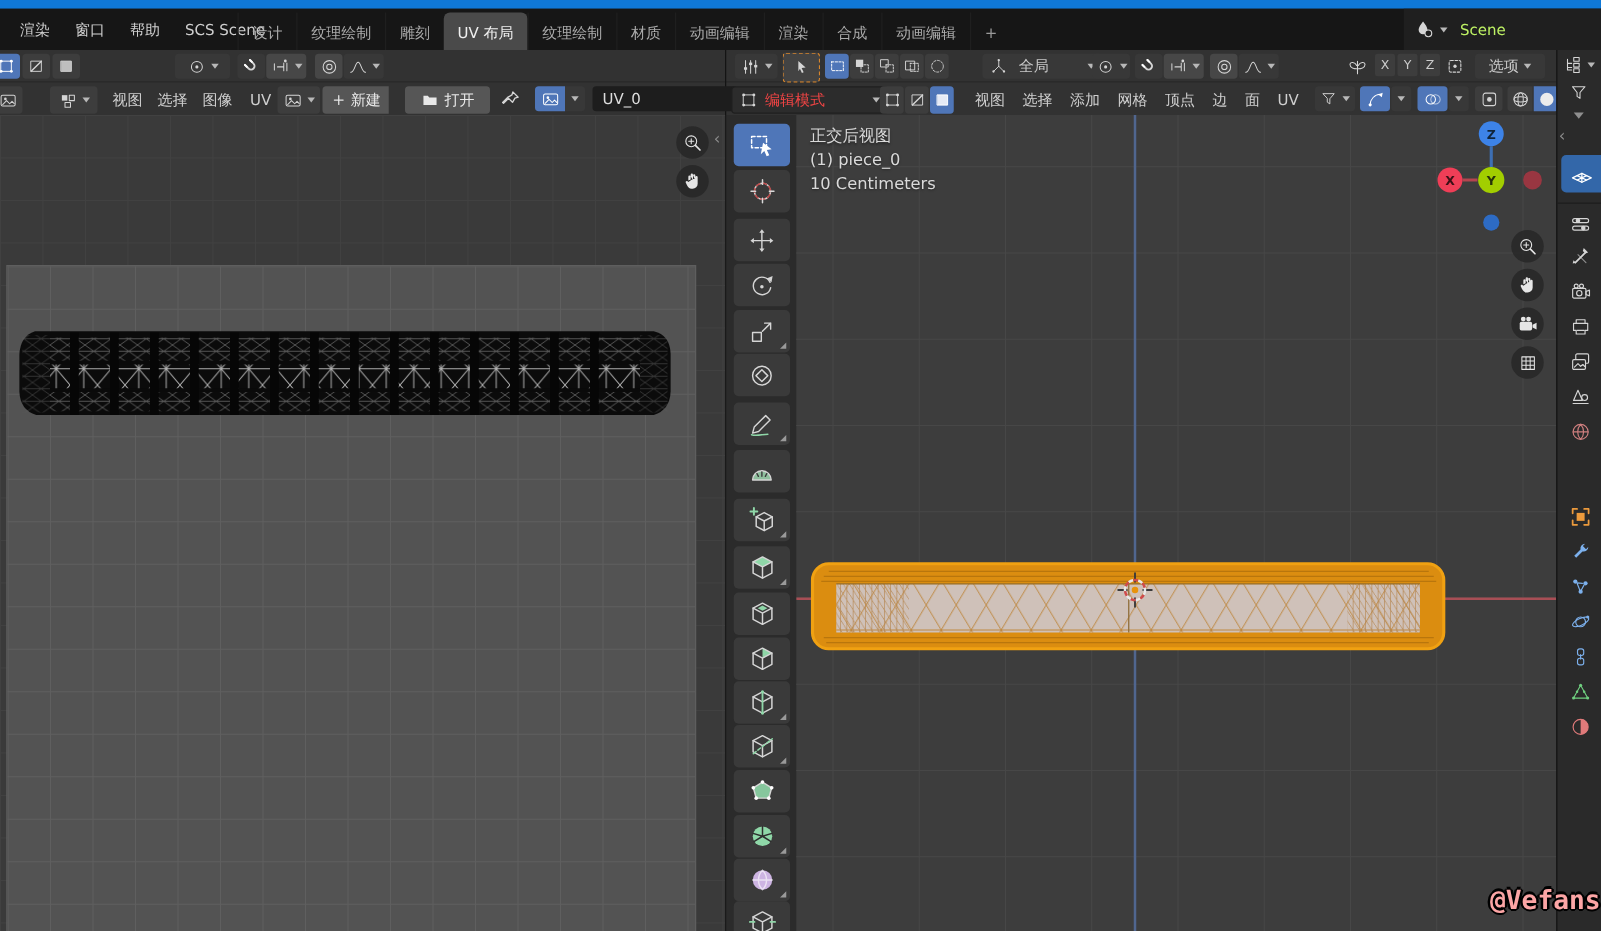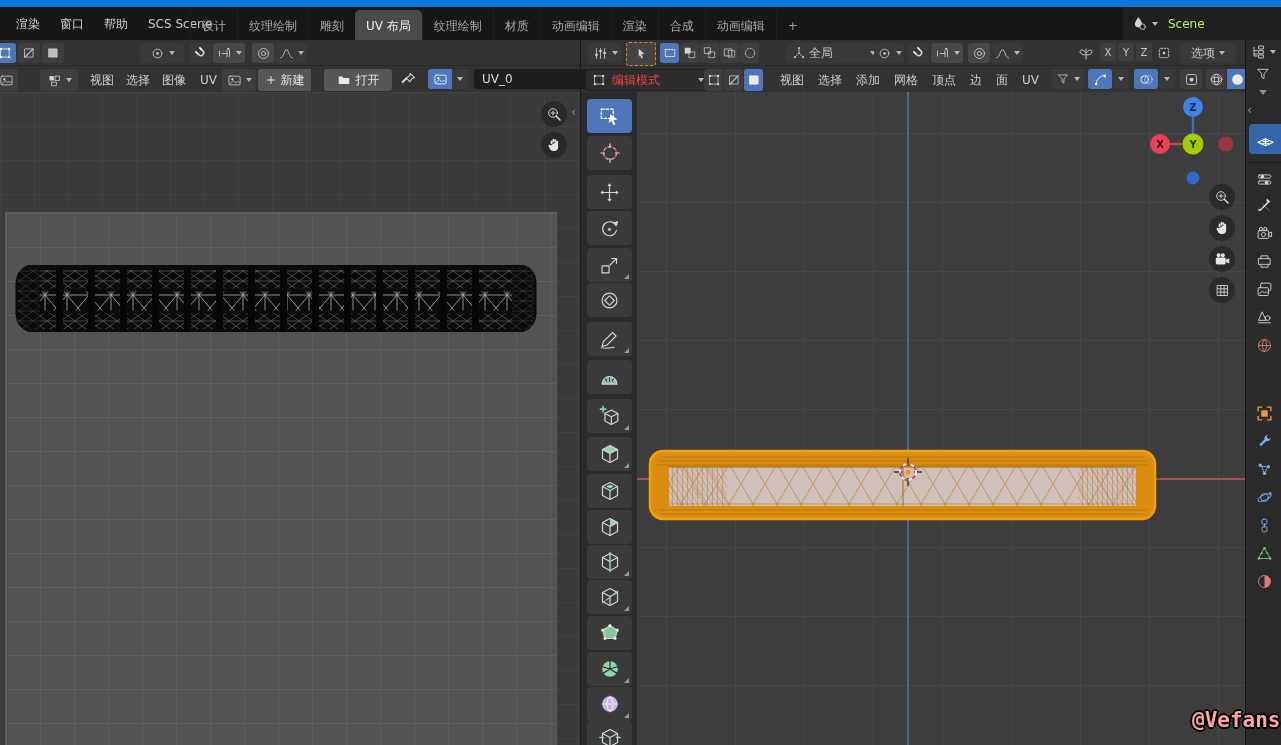--- a/index.html
+++ b/index.html
@@ -562,21 +562,21 @@
       </div>
     <div class="btn ab" style="left:740px;top:3px;width:19px">
         <svg class="ic" width="14" height="14">
           <use href="#s-circdash"></use>
         </svg>
       </div>
     <div class="btn ab" style="left:786px;top:3px;width:84px;background:#383838;justify-content:flex-start;padding:0 6px">
       <svg class="ic" width="14" height="14">
           <use href="#s-axes"></use>
         </svg>
-      <span style="margin-left:3px">全局</span>
+      <span style="margin-left:9px">全局</span>
         <span class="cv" style="margin-left:auto"></span>
     </div>
     <div class="btn ab" style="left:874px;top:3px;width:30px;background:#383838">
         <svg class="ic" width="15" height="15">
           <use href="#s-pivot"></use>
         </svg>
         <span class="cv"></span>
       </div>
     <div class="btn ab" style="left:908px;top:3px;width:22px;background:#383838">
         <svg class="ic" width="15" height="15">
@@ -840,20 +840,25 @@
       <path d="M14 66h488M16 70h482" stroke="#b9760c" stroke-width="1"></path>
     </svg>
 
     <svg class="ab" style="left:256px;top:365px" width="30" height="30">
       <path d="M15 1v8M15 21v8M1 15h8M21 15h8" stroke="#3a3a3a" stroke-width="1.5"></path>
       <circle cx="15" cy="15" r="8" fill="none" stroke="#e8e8e8" stroke-width="2" stroke-dasharray="4 4"></circle>
       <circle cx="15" cy="15" r="8" fill="none" stroke="#cf4b4b" stroke-width="2" stroke-dasharray="4 4" stroke-dashoffset="4"></circle>
       <circle cx="15" cy="15" r="2.6" fill="#e8930c"></circle>
     </svg>
 
+    <div class="ab ovl" style="left:11px;top:8px">
+      <div>正交后视图</div>
+      <div>(1) piece_0</div>
+      <div>10 Centimeters</div>
+    </div>
 
     <svg class="ab" style="left:500px;top:2px" width="104" height="96">
       <line x1="56" y1="23" x2="56" y2="40" stroke="#3d6fb4" stroke-width="2.5"></line>
       <line x1="33" y1="50" x2="45" y2="50" stroke="#b4454f" stroke-width="2.5"></line>
       <circle cx="56" cy="13" r="10" fill="#3d83e8"></circle>
       <text x="56" y="17" font-size="10" font-weight="bold" fill="#10253c" text-anchor="middle">Z</text>
       <circle cx="23" cy="50" r="10" fill="#ef3e57"></circle>
       <text x="23" y="54" font-size="10" font-weight="bold" fill="#3c1016" text-anchor="middle">X</text>
       <circle cx="56" cy="50" r="10.5" fill="#a2ce00"></circle>
       <text x="56" y="54" font-size="10" font-weight="bold" fill="#27330a" text-anchor="middle">Y</text>

